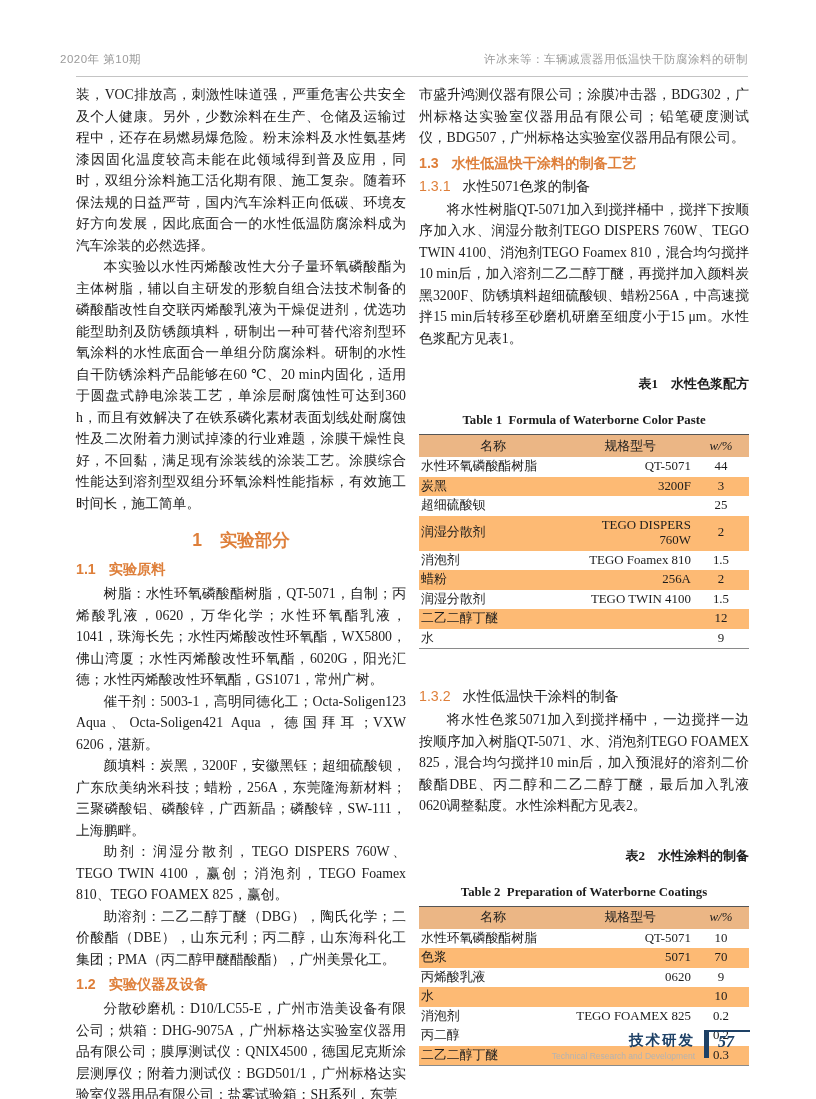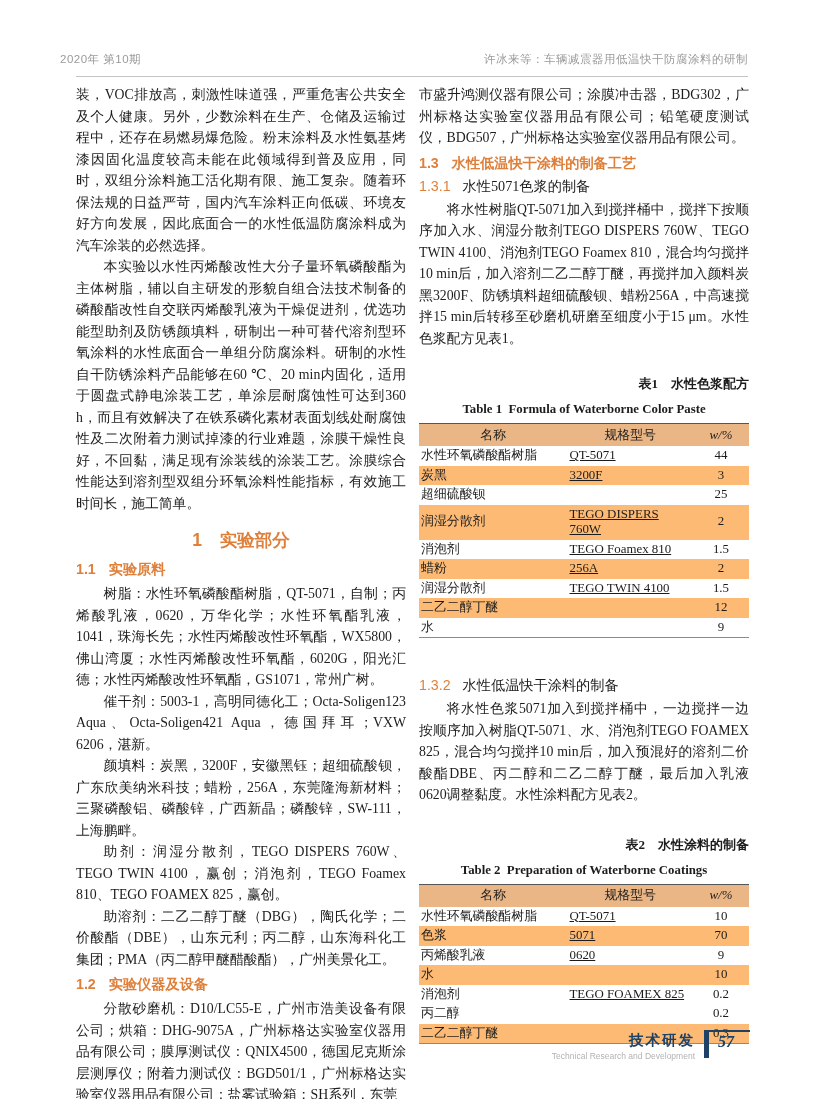--- a/index.html
+++ b/index.html
@@ -22,32 +22,32 @@
   .h1 .num{margin-right:18px;}
   .h2{margin:5px 0 4px 0;font-family:"Liberation Sans",sans-serif;font-weight:bold;
       font-size:14.2px;color:#de7f3a;}
   .h2 .num{margin-right:13px;}
   .h3{margin:4px 0 3px 0;font-size:14.2px;}
   .h3 .num{font-family:"Liberation Sans",sans-serif;color:#de7f3a;margin-right:12px;}
   .h3 .txt{color:#1c1c1c;}
   
   .tcap{text-align:center;white-space:pre-wrap;margin:0;}
   .tcap-cn{font-family:Liberation Serif, serif;font-weight:bold;font-size:13px;text-align:right;}
-  .tcap-en{font-weight:bold;font-size:12.8px;margin-top:9px;}
+  .tcap-en{font-weight:bold;font-size:12.8px;margin-top:20px;}
   .tcap-block1{margin-top:26px;}
   .tcap-block2{margin-top:30px;}
   
   table.paper{width:100%;border-collapse:collapse;margin-top:6px;
       border-top:1.5px solid #555555;border-bottom:1.5px solid #8a8a8a;
       font-size:12.9px;}
   table.paper th{background:#ebb685;font-weight:normal;text-align:center;padding:2.5px 2px;}
   table.paper td{padding:2px 2px;line-height:15.5px;}
   table.paper tr.alt td{background:#fdba74;}
   td.c-name{text-align:left;padding-left:10px;width:45%;}
-  td.c-spec{text-align:left;width:38%;text-decoration:underline;}
+  td.c-spec{text-align:right;width:38%;}
   td.c-w{text-align:center;width:17%;}
   th.c-w{font-style:italic;}
   .sp132{margin-top:38px;}
   
   .footer{position:absolute;top:1030px;right:66px;display:flex;align-items:flex-start;}
   .footer-text{text-align:right;margin-right:9px;margin-top:1px;}
   .footer-cn{font-family:"Liberation Sans",sans-serif;font-weight:bold;font-size:14.5px;
       color:#1e4166;letter-spacing:2px;}
   .footer-en{font-family:"Liberation Sans",sans-serif;font-size:8.5px;color:#b3b3b3;margin-top:1px;}
   .footer-pagebox{border-left:5px solid #1e4166;border-top:2.5px solid #1e4166;

